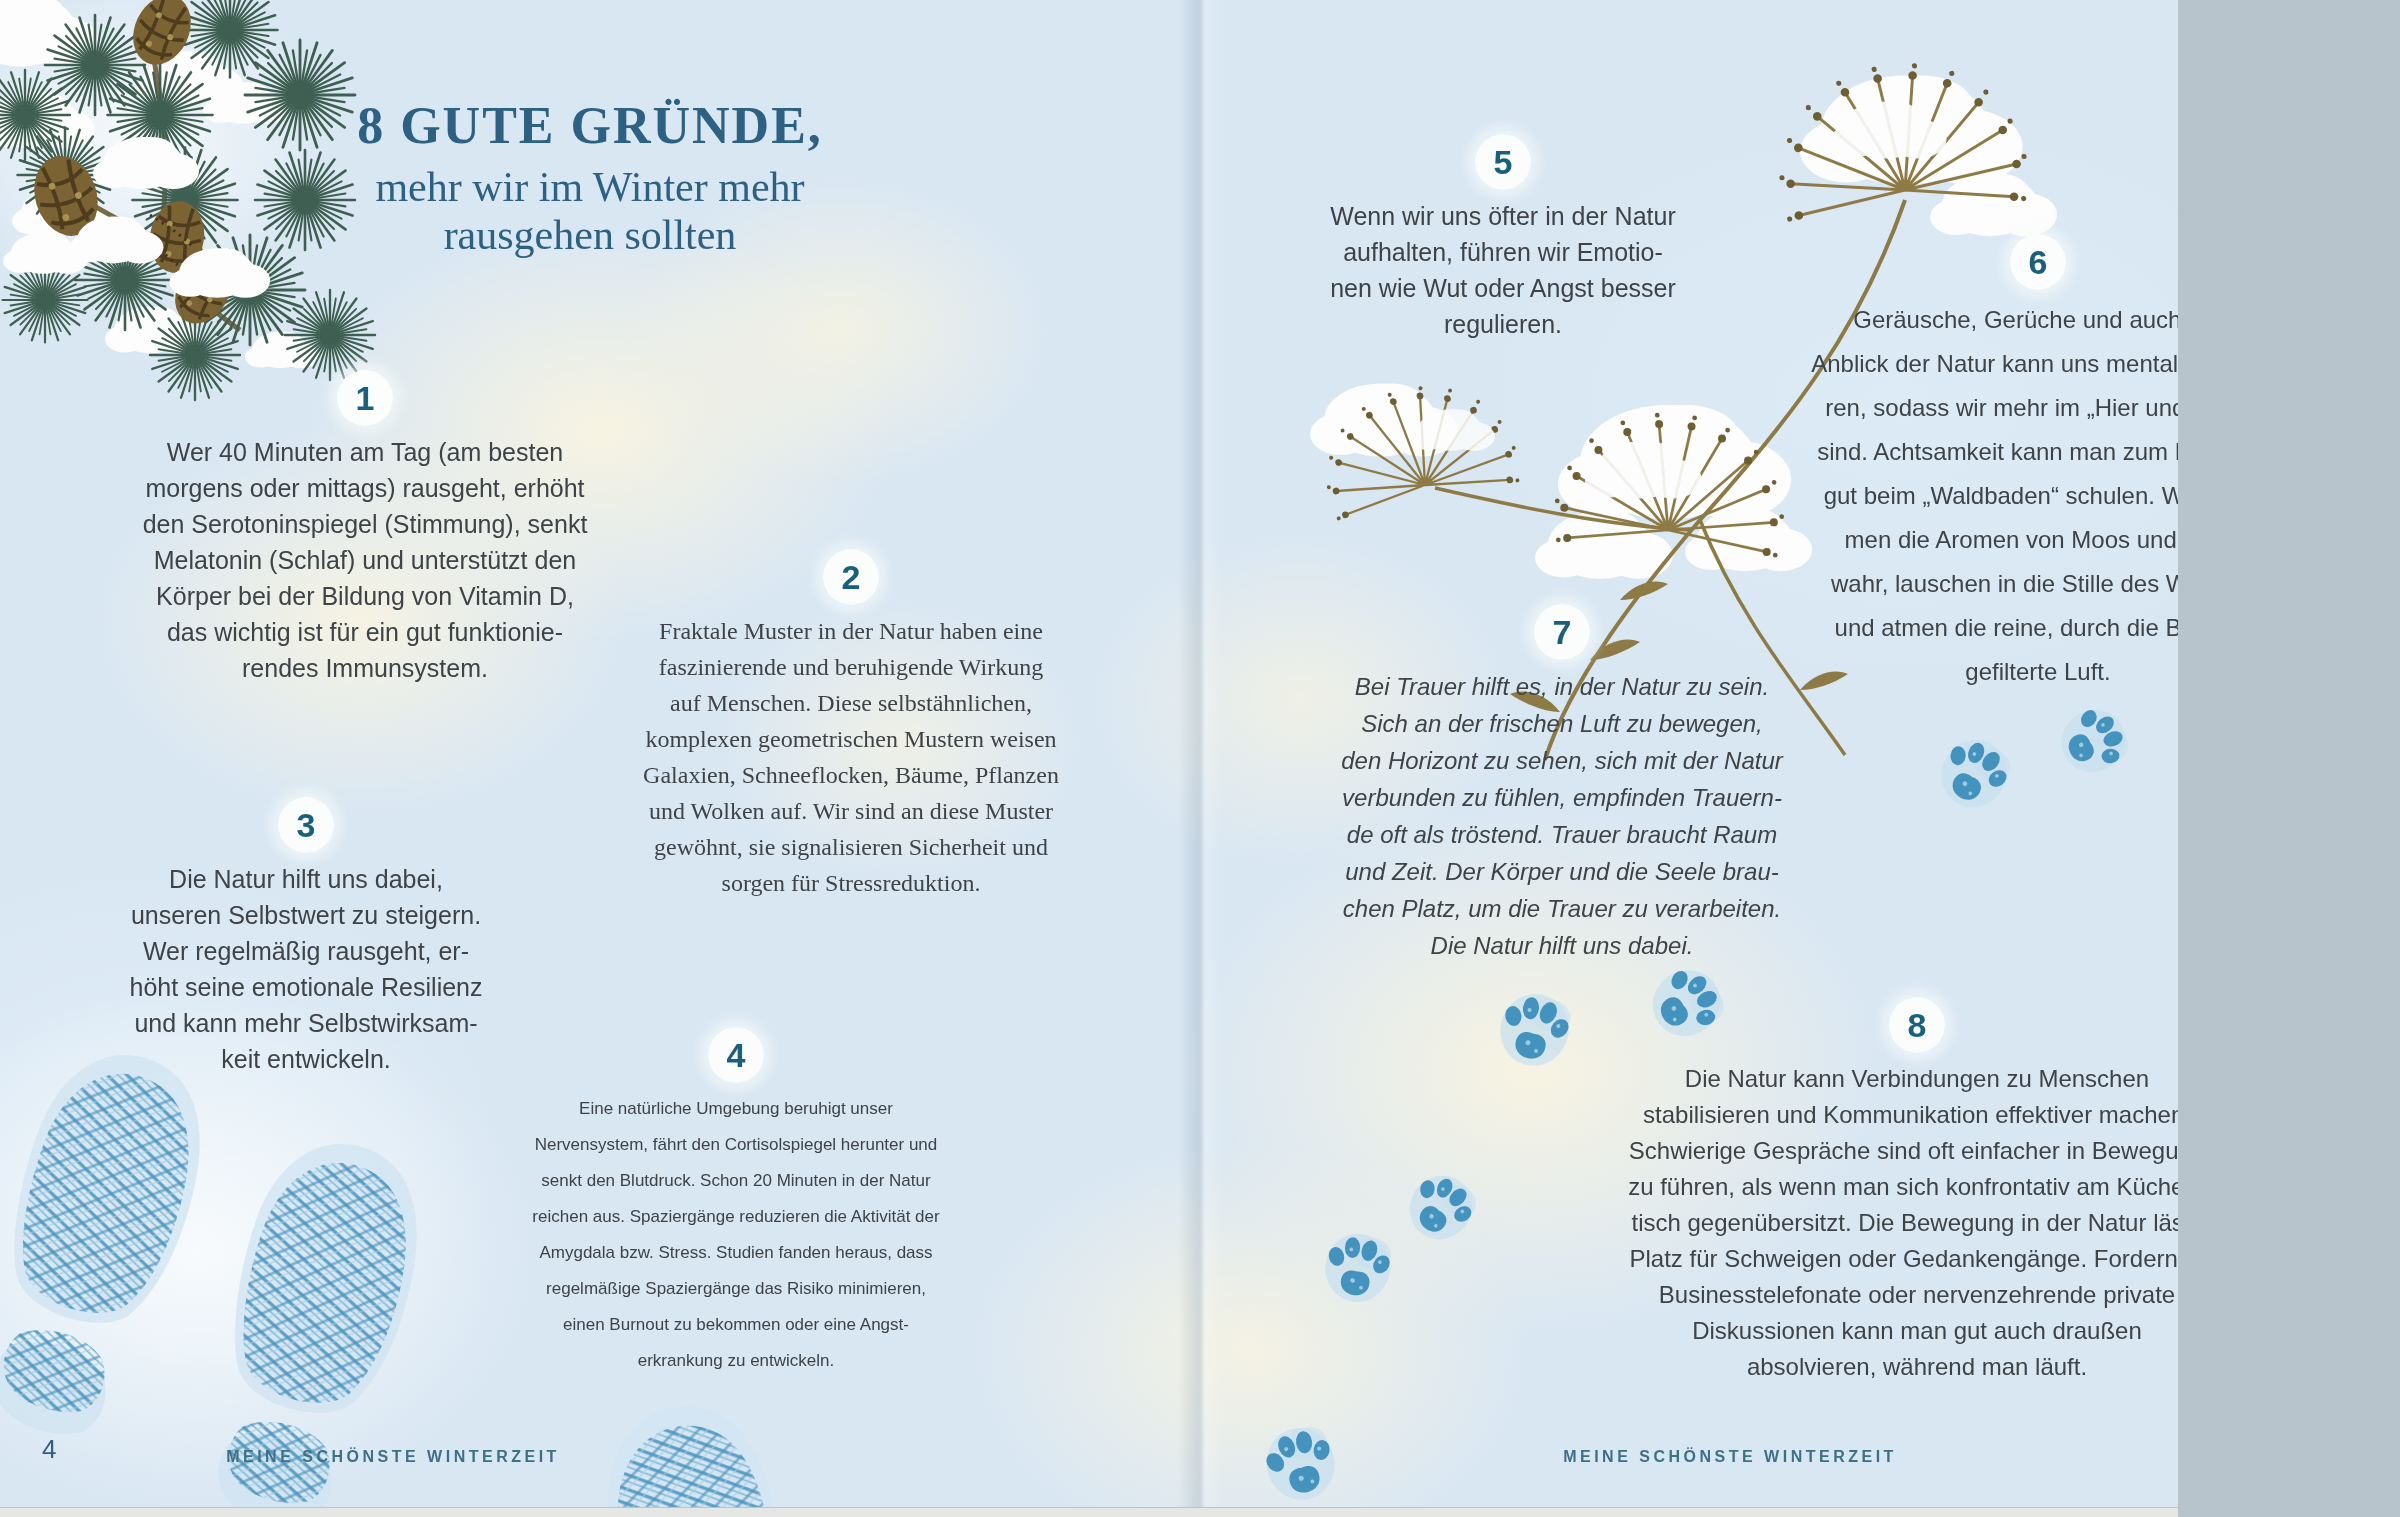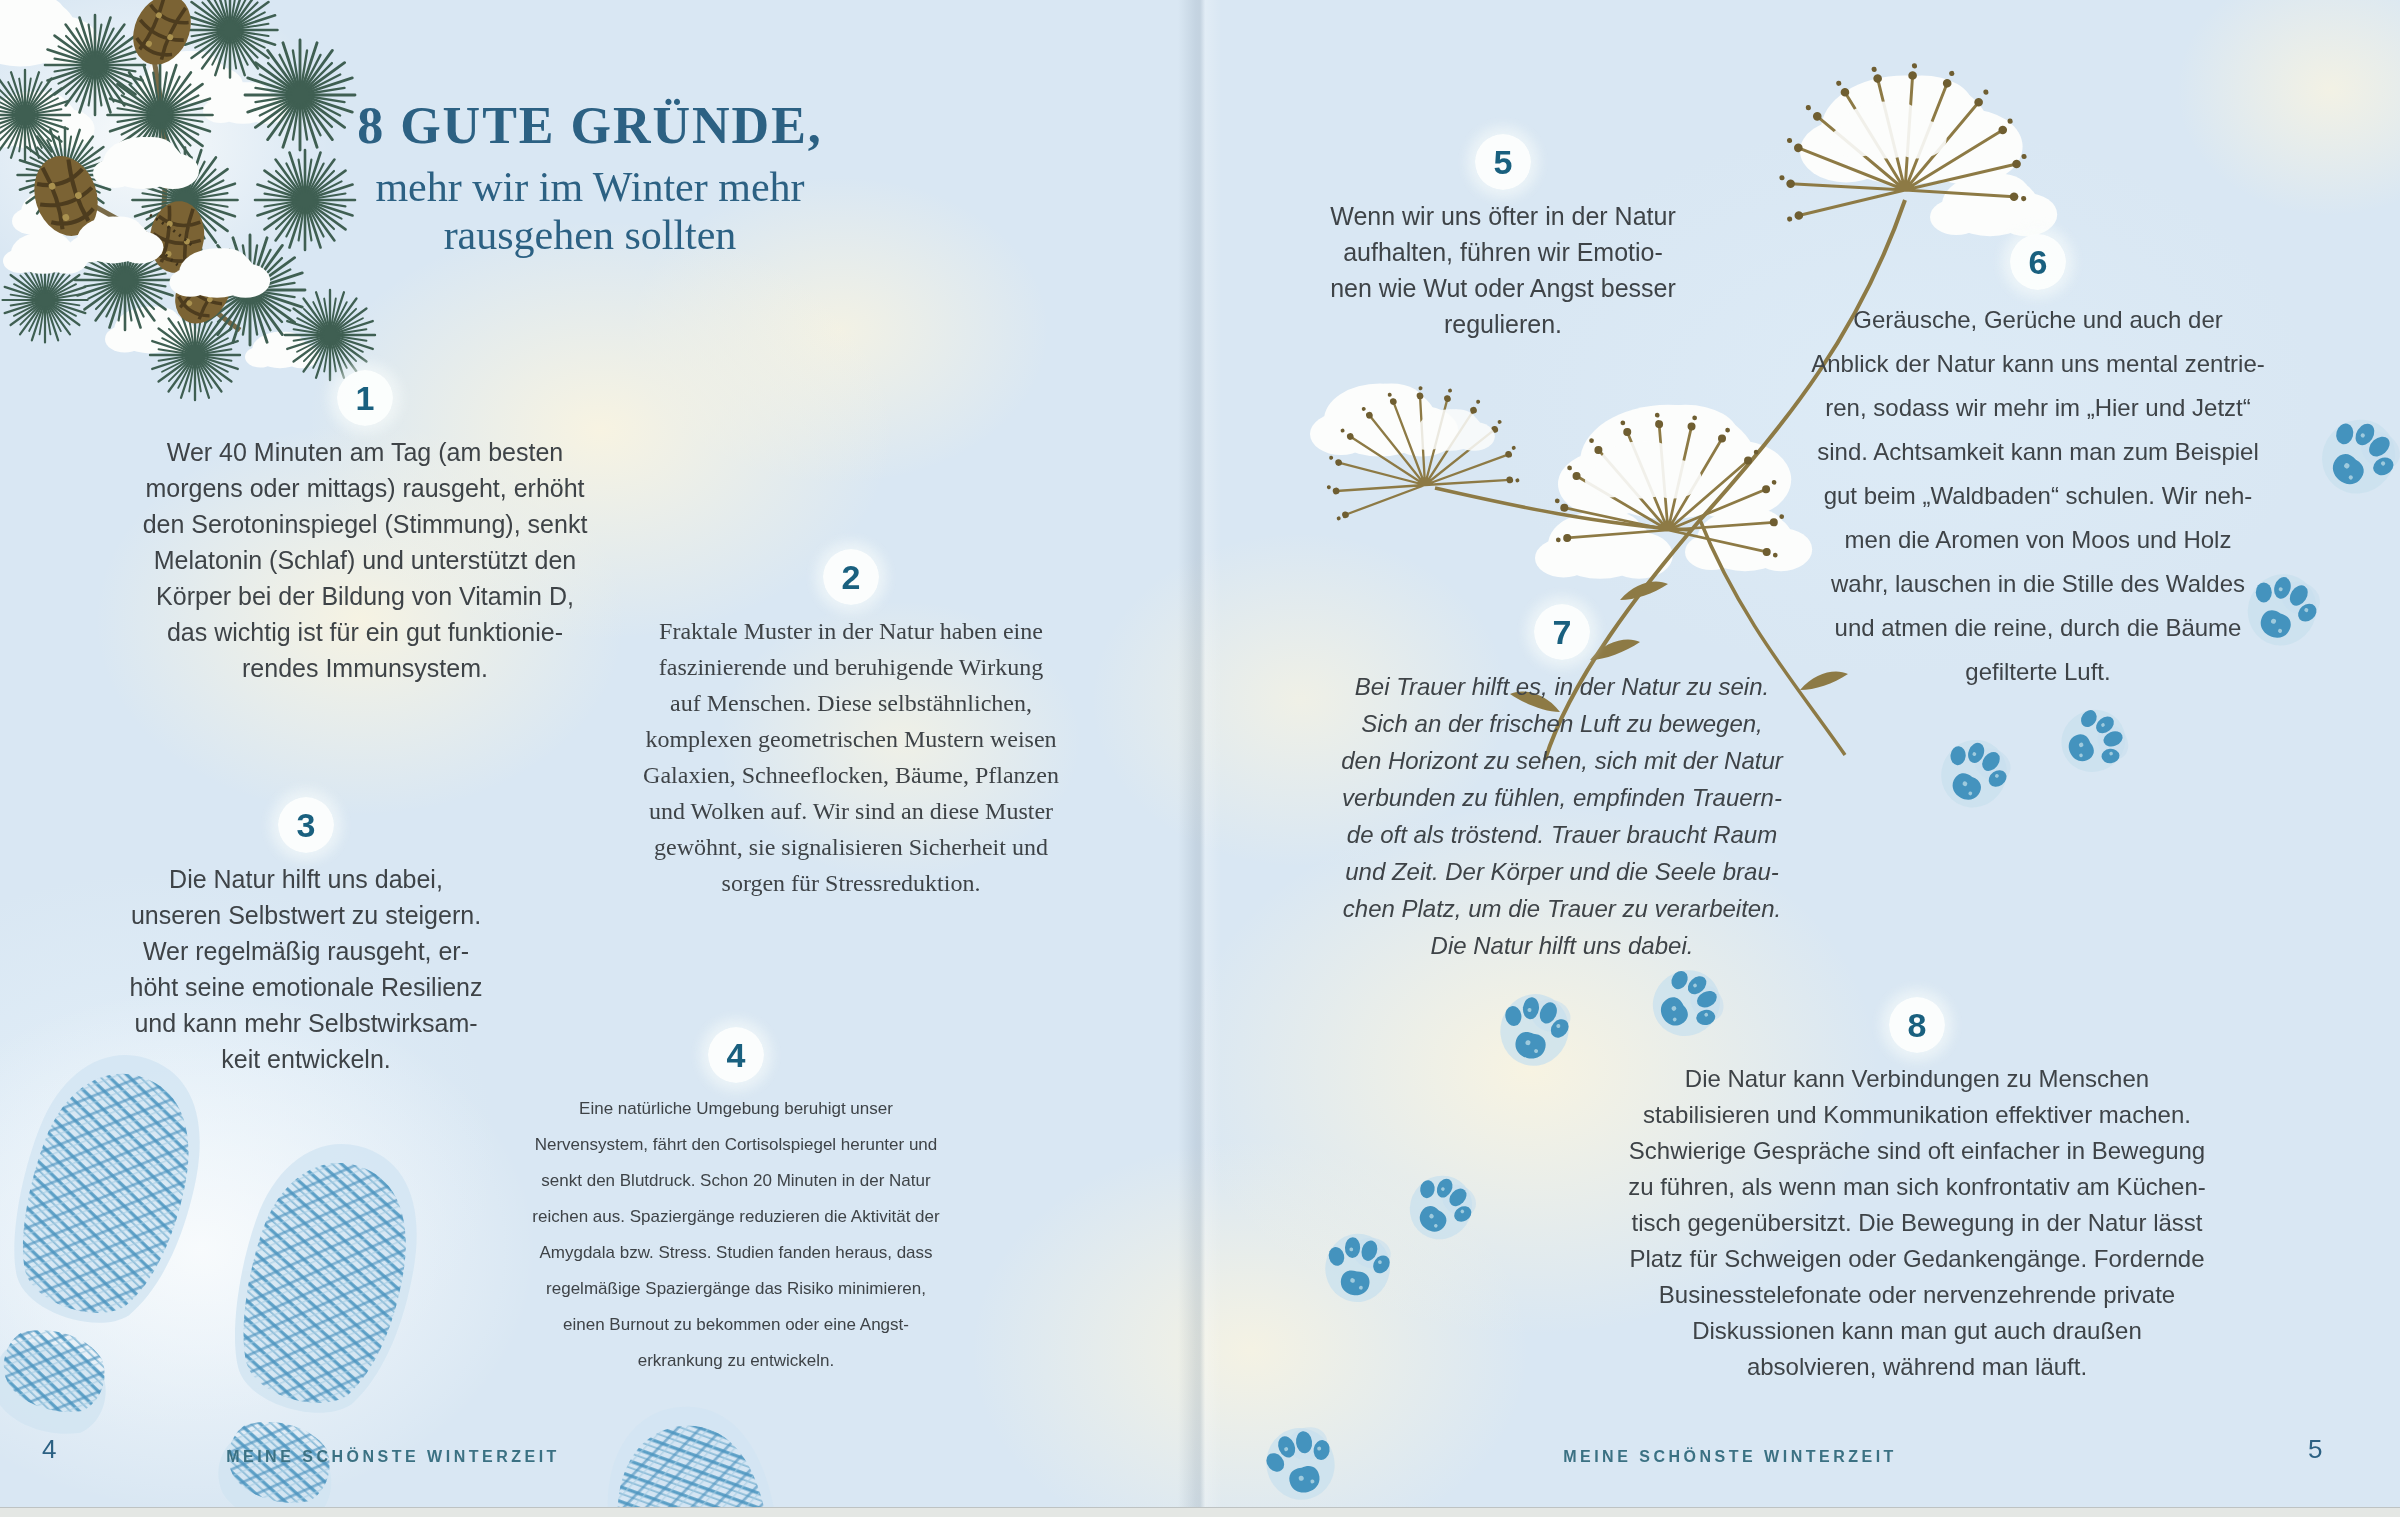--- a/index.html
+++ b/index.html
@@ -1,17 +1,17 @@
 <!DOCTYPE html>
 <html><head>
 <meta charset="utf-8">
 <style>
   html,body{margin:0;padding:0;background:#b8c4cc;}
   #spread{
-    position:relative;width:2400px;height:1517px;overflow:hidden;
+    position:relative;width:2178px;height:1517px;overflow:hidden;
     font-family:"Liberation Sans",sans-serif;
     background-color:#d9e7f3;
     background-image:
       radial-gradient(260px 220px at 140px 140px, rgba(252,253,252,.85), transparent 75%),
       radial-gradient(420px 300px at 600px 430px, rgba(249,244,225,.95), rgba(249,244,225,0) 70%),
       radial-gradient(380px 280px at 360px 620px, rgba(249,244,225,.9), transparent 70%),
       radial-gradient(300px 220px at 840px 330px, rgba(249,244,225,.8), transparent 70%),
       radial-gradient(260px 200px at 900px 740px, rgba(249,244,225,.7), transparent 70%),
       radial-gradient(450px 350px at 200px 1250px, rgba(250,252,253,.9), transparent 75%),
       radial-gradient(500px 380px at 1530px 1070px, rgba(249,244,225,.95), transparent 70%),

